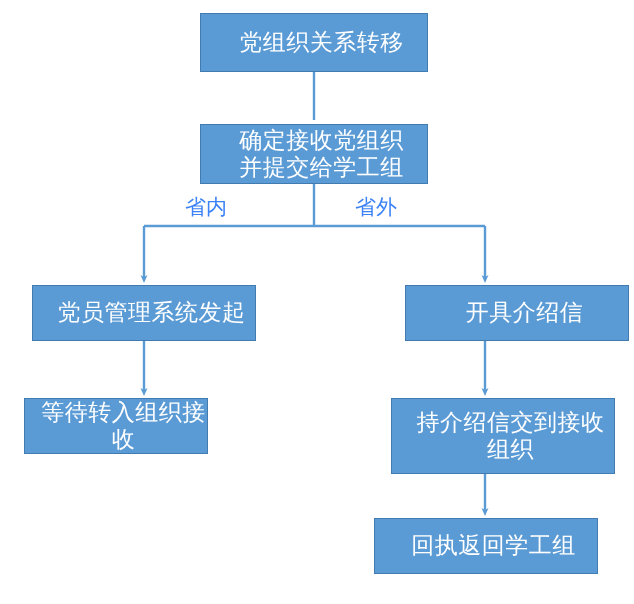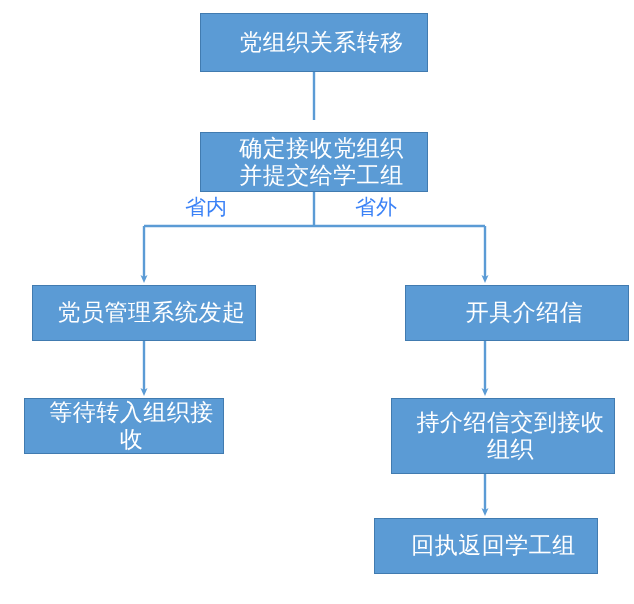--- a/index.html
+++ b/index.html
@@ -43,23 +43,23 @@
   }
   .edge-label {
     position: absolute;
     color: #3b82f6;
     font-size: 21px;
     line-height: 1;
     white-space: nowrap;
   }
   
   #node-transfer      { left: 200px; top: 13px;  width: 228px; height: 59px; }
-  #node-confirm       { left: 200px; top: 132px; width: 228px; height: 60px; }
+  #node-confirm       { left: 200px; top: 124px; width: 228px; height: 60px; }
   #node-system-start  { left: 32px;  top: 285px; width: 224px; height: 56px; }
-  #node-wait-receive  { left: 24px;  top: 398px; width: 200px; height: 56px; }
+  #node-wait-receive  { left: 24px;  top: 398px; width: 184px; height: 56px; }
   #node-issue-letter  { left: 374px; top: 285px; width: 224px; height: 56px; margin-left: 31px; }
   #node-deliver-letter{ left: 391px; top: 398px; width: 224px; height: 76px; }
   #node-receipt-back  { left: 374px; top: 518px; width: 224px; height: 56px; }
   
   #label-in-province  { left: 185px; top: 196px; }
   #label-out-province { left: 355px; top: 196px; }
 </style>
 </head>
 <body>
 

